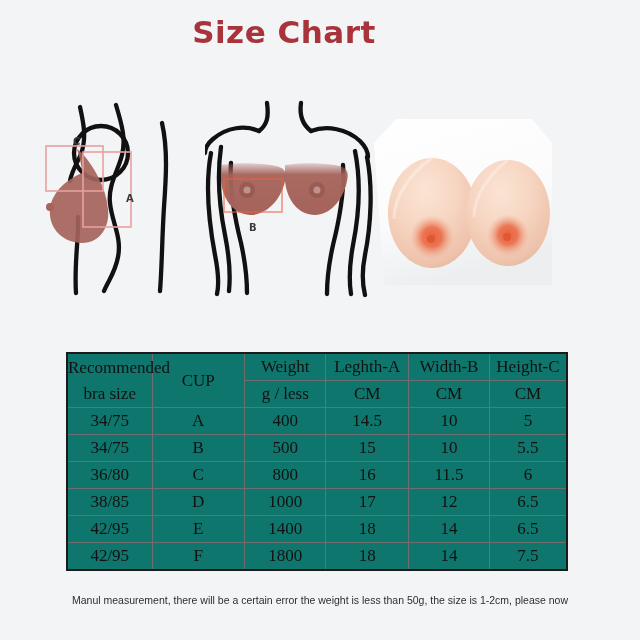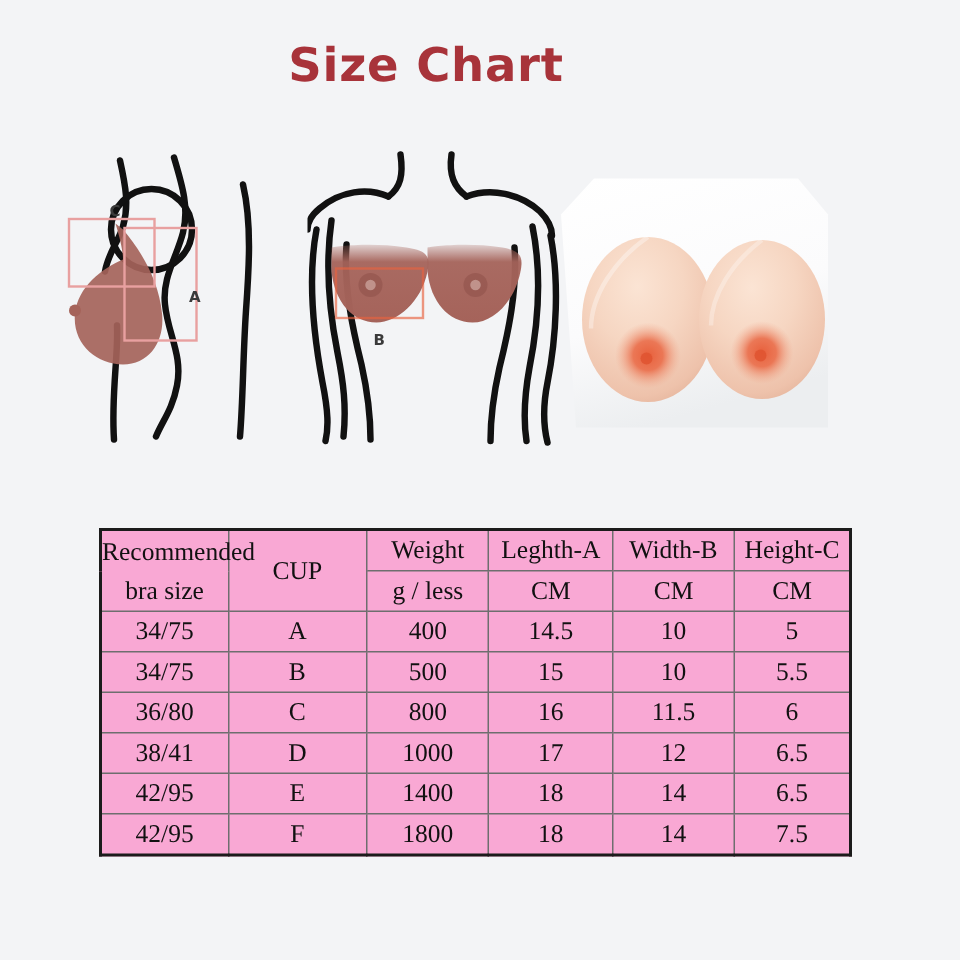--- a/index.html
+++ b/index.html
@@ -12,21 +12,21 @@
     width: 640px;
     height: 640px;
     background: #f3f4f6;
     overflow: hidden;
     font-family: "Liberation Sans", sans-serif;
   }
 
   
   #page-title {
     position: absolute;
-    top: 26px;
+    top: 14px;
     left: 0;
     width: 568px;
     text-align: center;
     font-family: "DejaVu Sans", sans-serif;
     font-size: 31px;
     font-weight: bold;
     letter-spacing: 0.5px;
     color: #a8333a;
   }
 
@@ -65,21 +65,21 @@
   
   #size-table-wrap {
     position: absolute;
     left: 66px;
     top: 352px;
     width: 502px;
   }
   table.size-table {
     width: 100%;
     border-collapse: collapse;
-    background: #f9a8d4;
+    background: #0f766e;
     border: 2px solid #1b1b1b;
     table-layout: fixed;
   }
   table.size-table td {
     border: 1px solid #6e6e6e;
     text-align: center;
     vertical-align: middle;
     font-family: "Liberation Serif", serif;
     font-size: 17px;
     color: #111;
@@ -283,21 +283,21 @@
         </tr>
         <tr>
           <td class="cell-bra">36/80</td>
           <td>C</td>
           <td>800</td>
           <td>16</td>
           <td>11.5</td>
           <td>6</td>
         </tr>
         <tr>
-          <td class="cell-bra">38/41</td>
+          <td class="cell-bra">38/85</td>
           <td>D</td>
           <td>1000</td>
           <td>17</td>
           <td>12</td>
           <td>6.5</td>
         </tr>
         <tr>
           <td class="cell-bra">42/95</td>
           <td>E</td>
           <td>1400</td>
@@ -310,14 +310,15 @@
           <td>F</td>
           <td>1800</td>
           <td>18</td>
           <td>14</td>
           <td>7.5</td>
         </tr>
       </tbody>
     </table>
   </div>
 
+  <div id="footer-note">Manul measurement, there will be a certain error the weight is less than 50g, the size is 1-2cm, please now</div>
 
 </div>
 
 </body></html>

